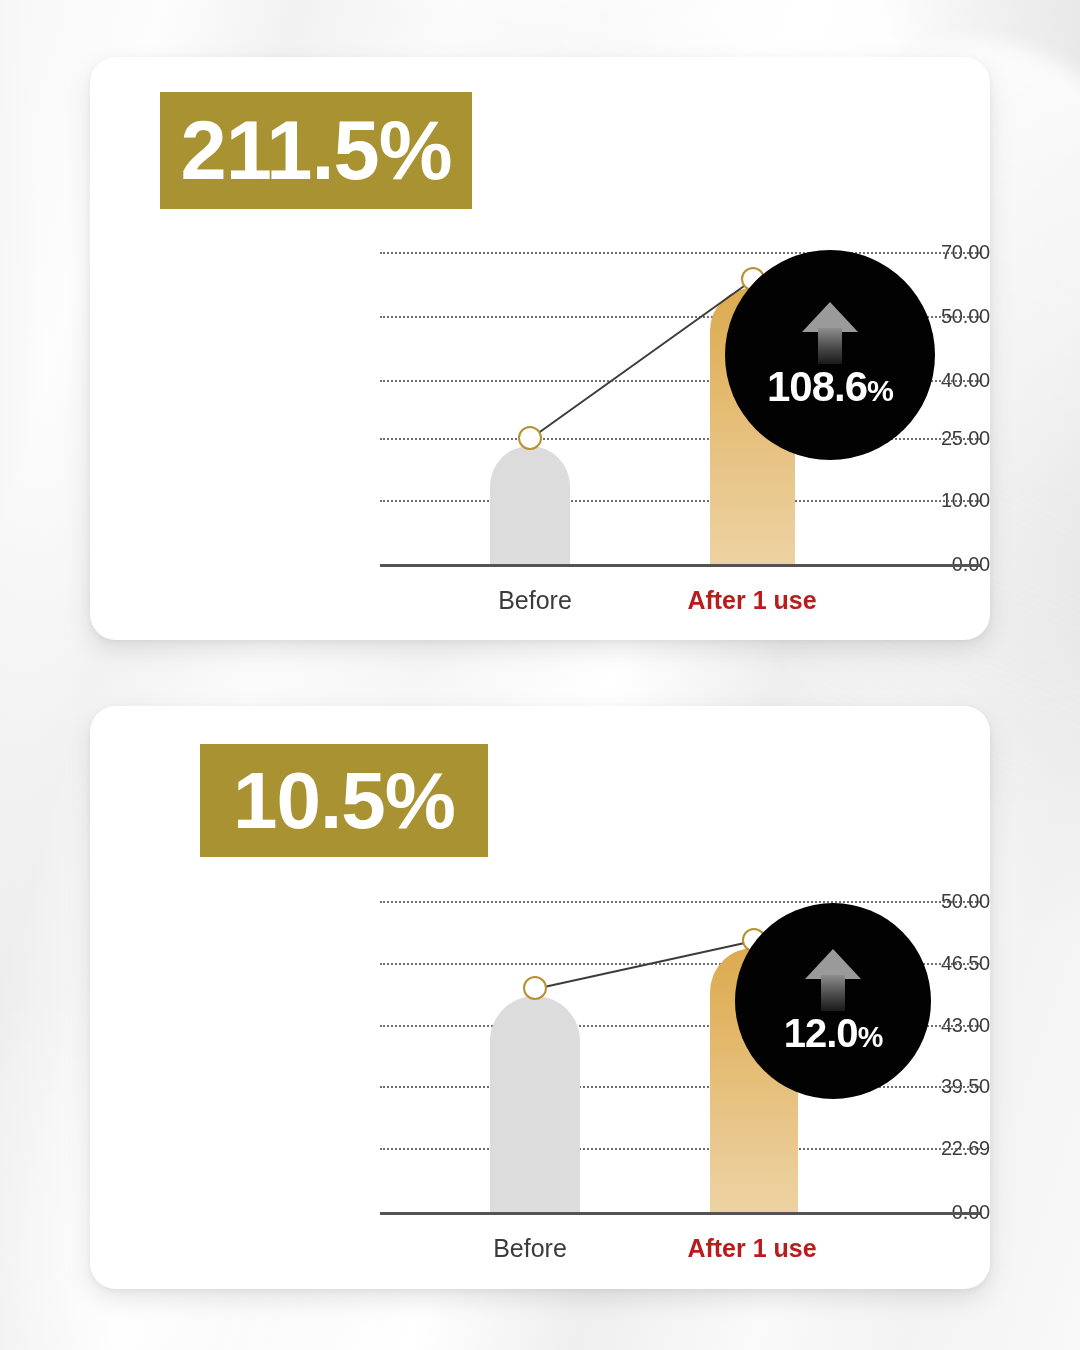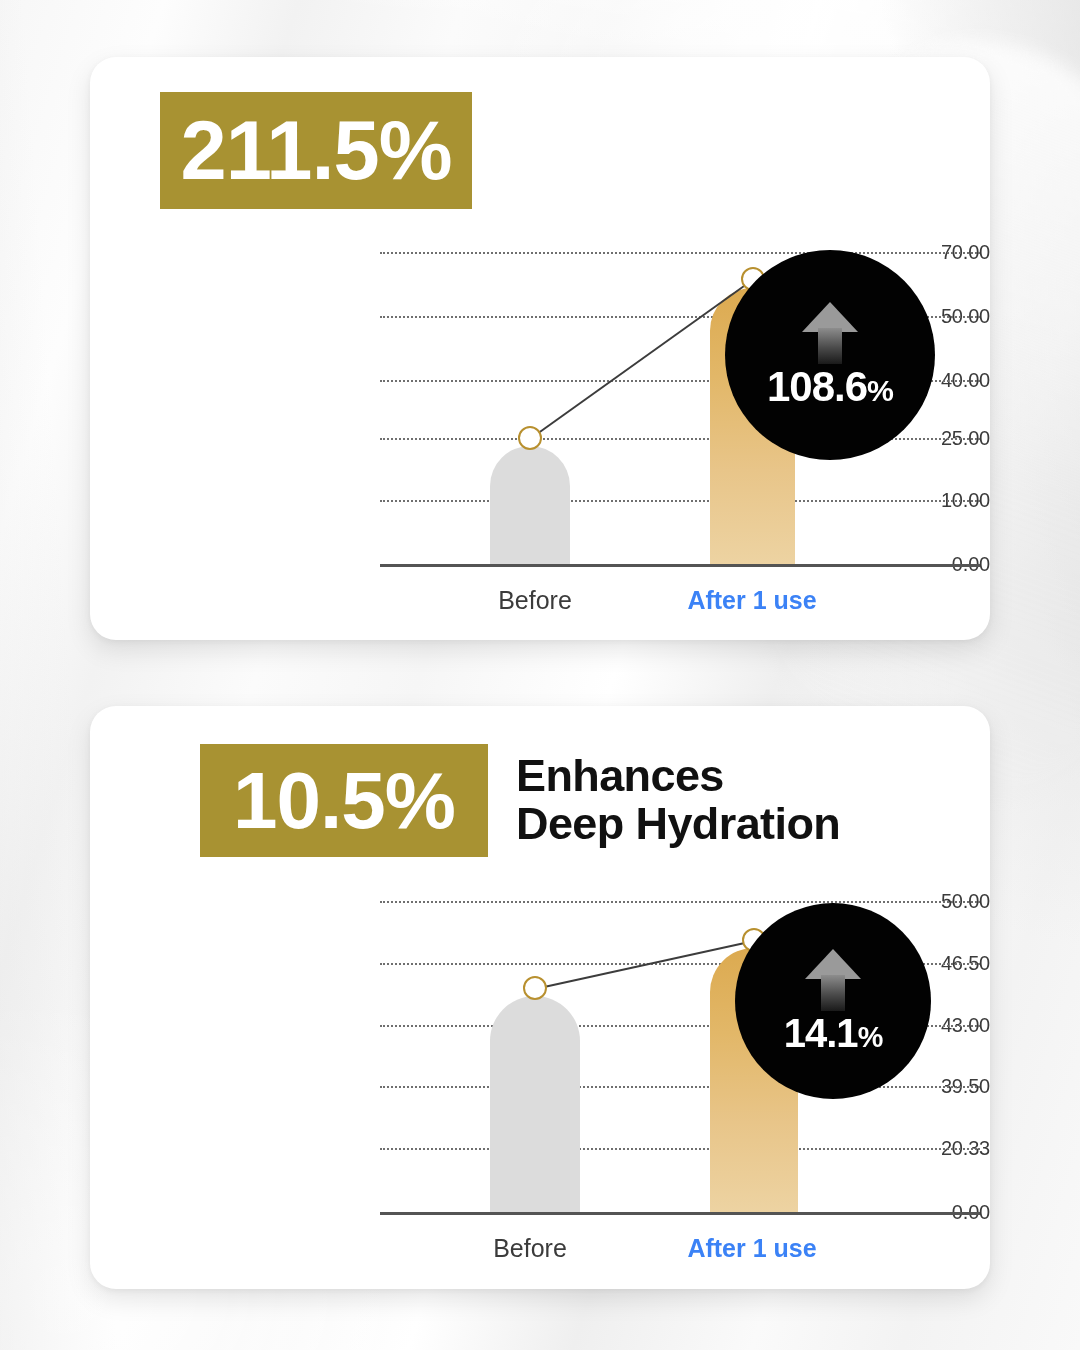--- a/index.html
+++ b/index.html
@@ -149,21 +149,21 @@
     transform-origin: 0 50%;
     z-index: 3;
   }
   .xlab {
     position: absolute;
     transform: translateX(-50%);
     font-size: 25px;
     white-space: nowrap;
   }
   .xlab.before { color: #3b3b3b; font-weight: 400; }
-  .xlab.after  { color: #3b82f6; font-weight: 700; }
+  .xlab.after  { color: #b91c1c; font-weight: 700; }
 
   
   .circle-badge {
     position: absolute;
     border-radius: 50%;
     background: #020202;
     display: flex;
     flex-direction: column;
     align-items: center;
     justify-content: center;
@@ -248,43 +248,41 @@
   </div>
   <div class="badge-pct"><span>108.6</span><span class="sm">%</span></div>
 </div>
 
 <div class="card" id="card-2">
   <div class="chart" id="chart-2">
       <div class="ylab" style="top: 195px; width: 272px;">50.00</div>
       <div class="ylab" style="top: 257px; width: 272px;">46.50</div>
       <div class="ylab" style="top: 319px; width: 272px;">43.00</div>
       <div class="ylab" style="top: 380px; width: 272px;">39.50</div>
-      <div class="ylab" style="top: 442px; width: 272px;">20.33</div>
+      <div class="ylab" style="top: 442px; width: 272px;">22.69</div>
       <div class="ylab" style="top: 506px; width: 272px;">0.00</div>
       <div class="gridline" style="top: 195px; left: 290px; width: 600px;"></div>
       <div class="gridline" style="top: 257px; left: 290px; width: 600px;"></div>
       <div class="gridline" style="top: 319px; left: 290px; width: 600px;"></div>
       <div class="gridline" style="top: 380px; left: 290px; width: 600px;"></div>
       <div class="gridline" style="top: 442px; left: 290px; width: 600px;"></div>
       <div class="axisline" style="top: 506px; left: 290px; width: 600px;"></div>
       <div class="bar grey" title="Before: 45.20" style="left: 400px; width: 90px; top: 290px; height: 216px; border-radius: 45px 45px 0px 0px;"></div>
       <div class="bar gold" title="After 1 use: 47.60" style="left: 620px; width: 88px; top: 242px; height: 264px; border-radius: 44px 44px 0px 0px;"></div>
       <div class="connector" style="left: 445px; top: 282px; width: 224.199px; transform: rotate(-12.3625deg);"></div>
       <div class="marker" title="Before: 45.20" style="left: 445px; top: 282px;"></div>
       <div class="marker" title="After 1 use: 47.60" style="left: 664px; top: 234px;"></div>
       <div class="xlab before" style="left: 440px; top: 528px;">Before</div>
       <div class="xlab after" style="left: 662px; top: 528px;">After 1 use</div>
     </div>
 </div>
 
 <div class="hdr" id="hdr-2">
   <div class="pct-badge">10.5%</div>
-  <div class="hdr-title">Enhances
-Deep Hydration</div>
 </div>
 
 <div class="circle-badge" id="badge-2">
   <div class="arrow-up">
     <div class="head"></div>
     <div class="shaft"></div>
   </div>
-  <div class="badge-pct"><span>14.1</span><span class="sm">%</span></div>
+  <div class="badge-pct"><span>12.0</span><span class="sm">%</span></div>
 </div>
 
 </body></html>

